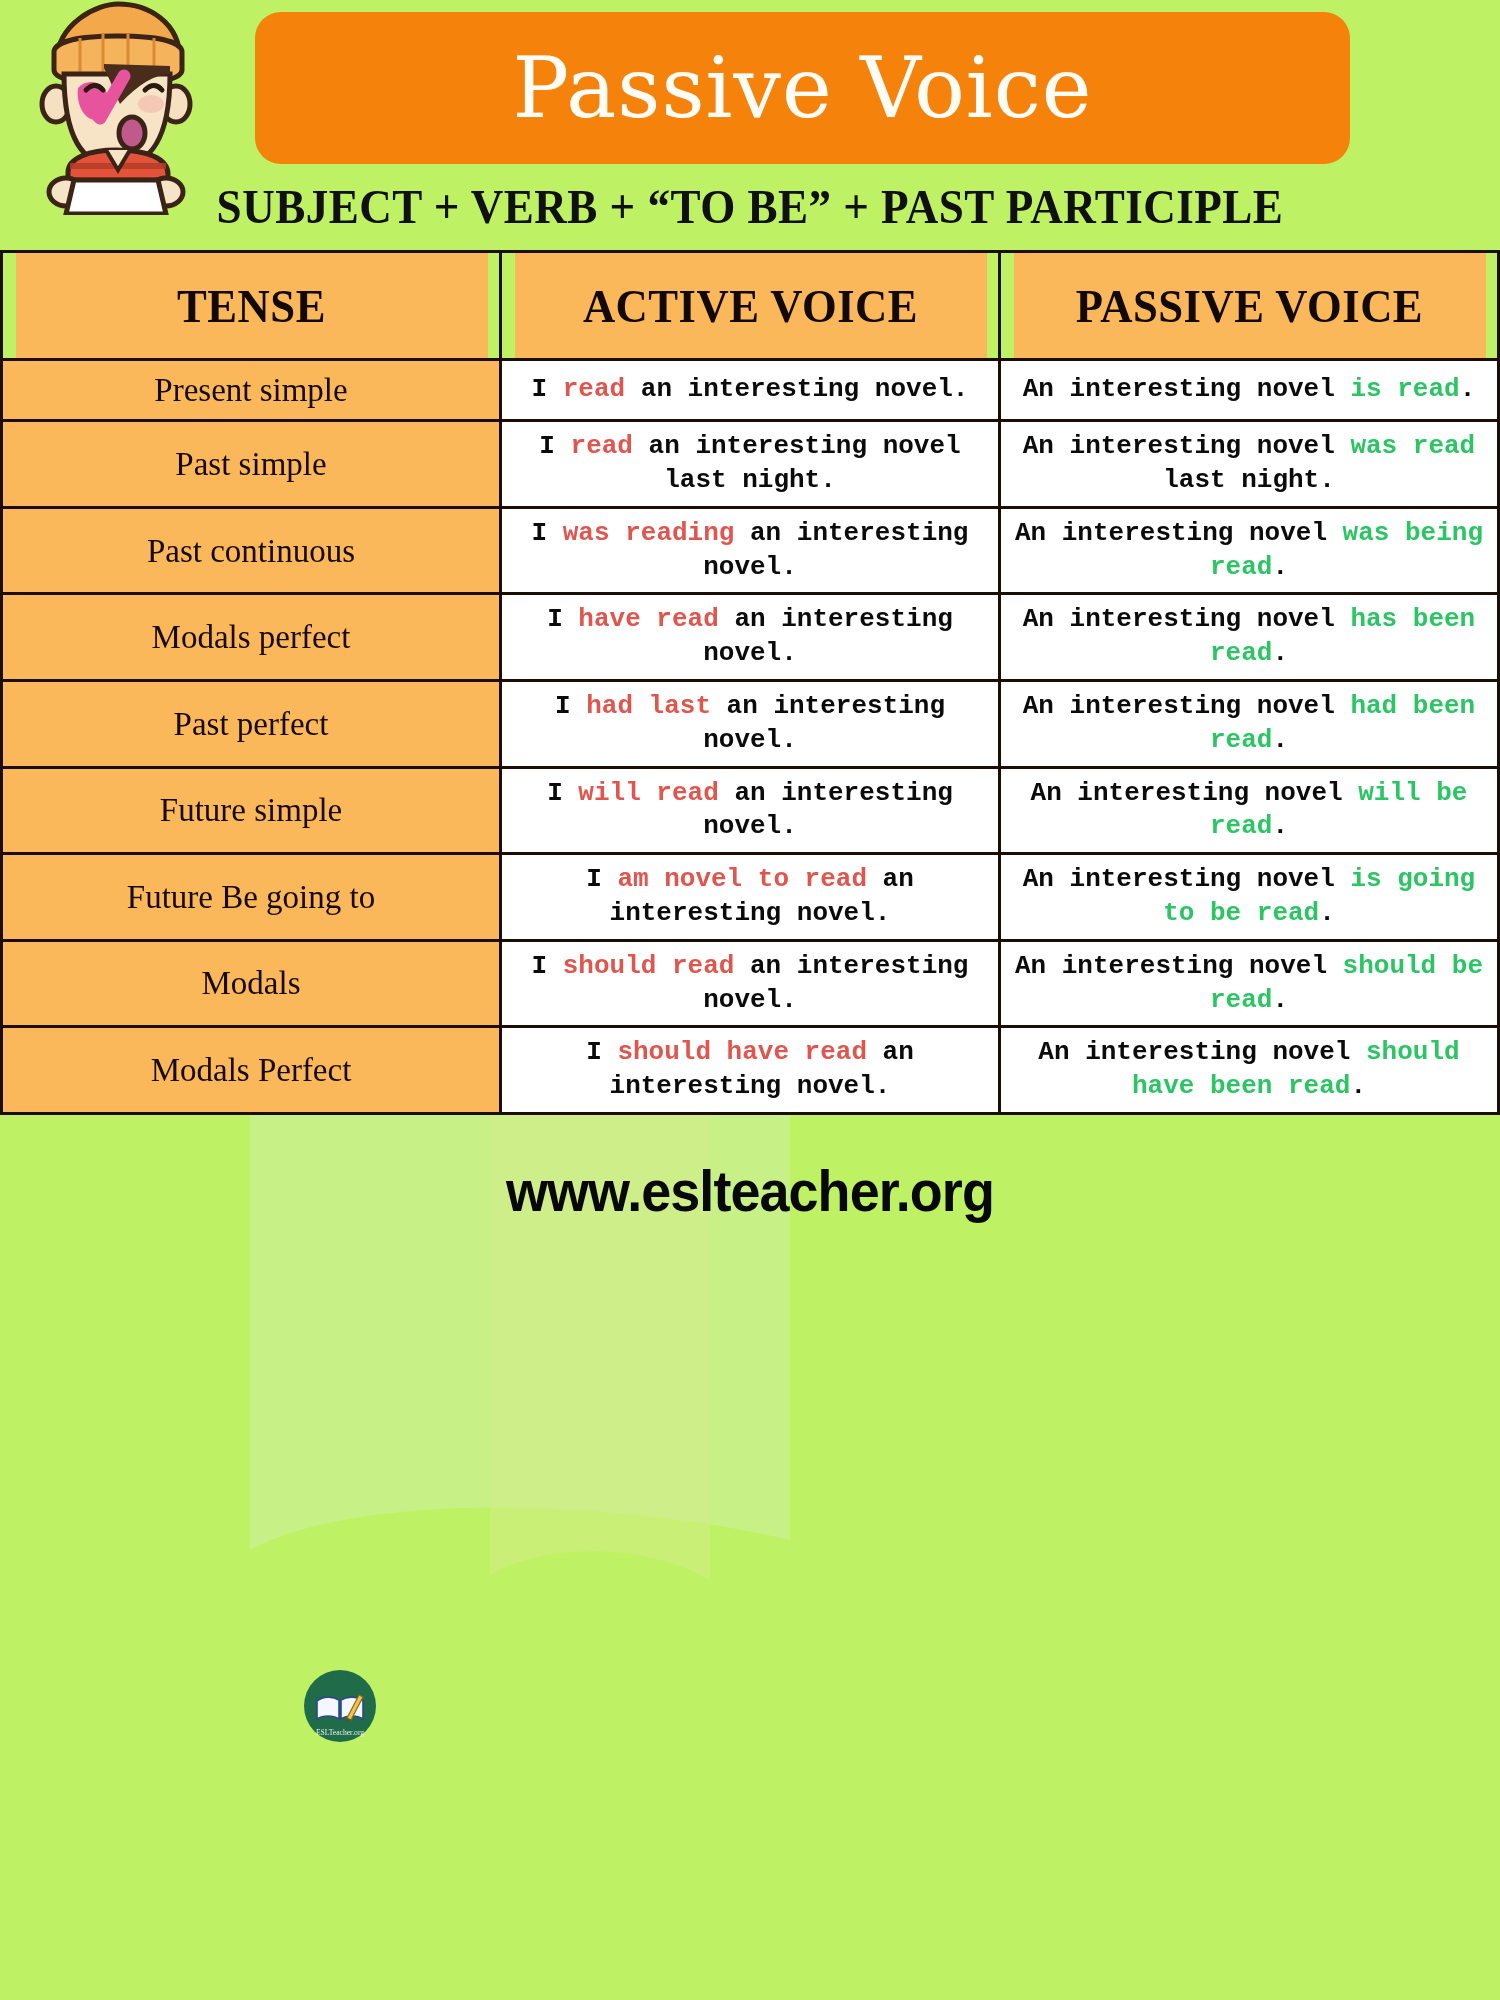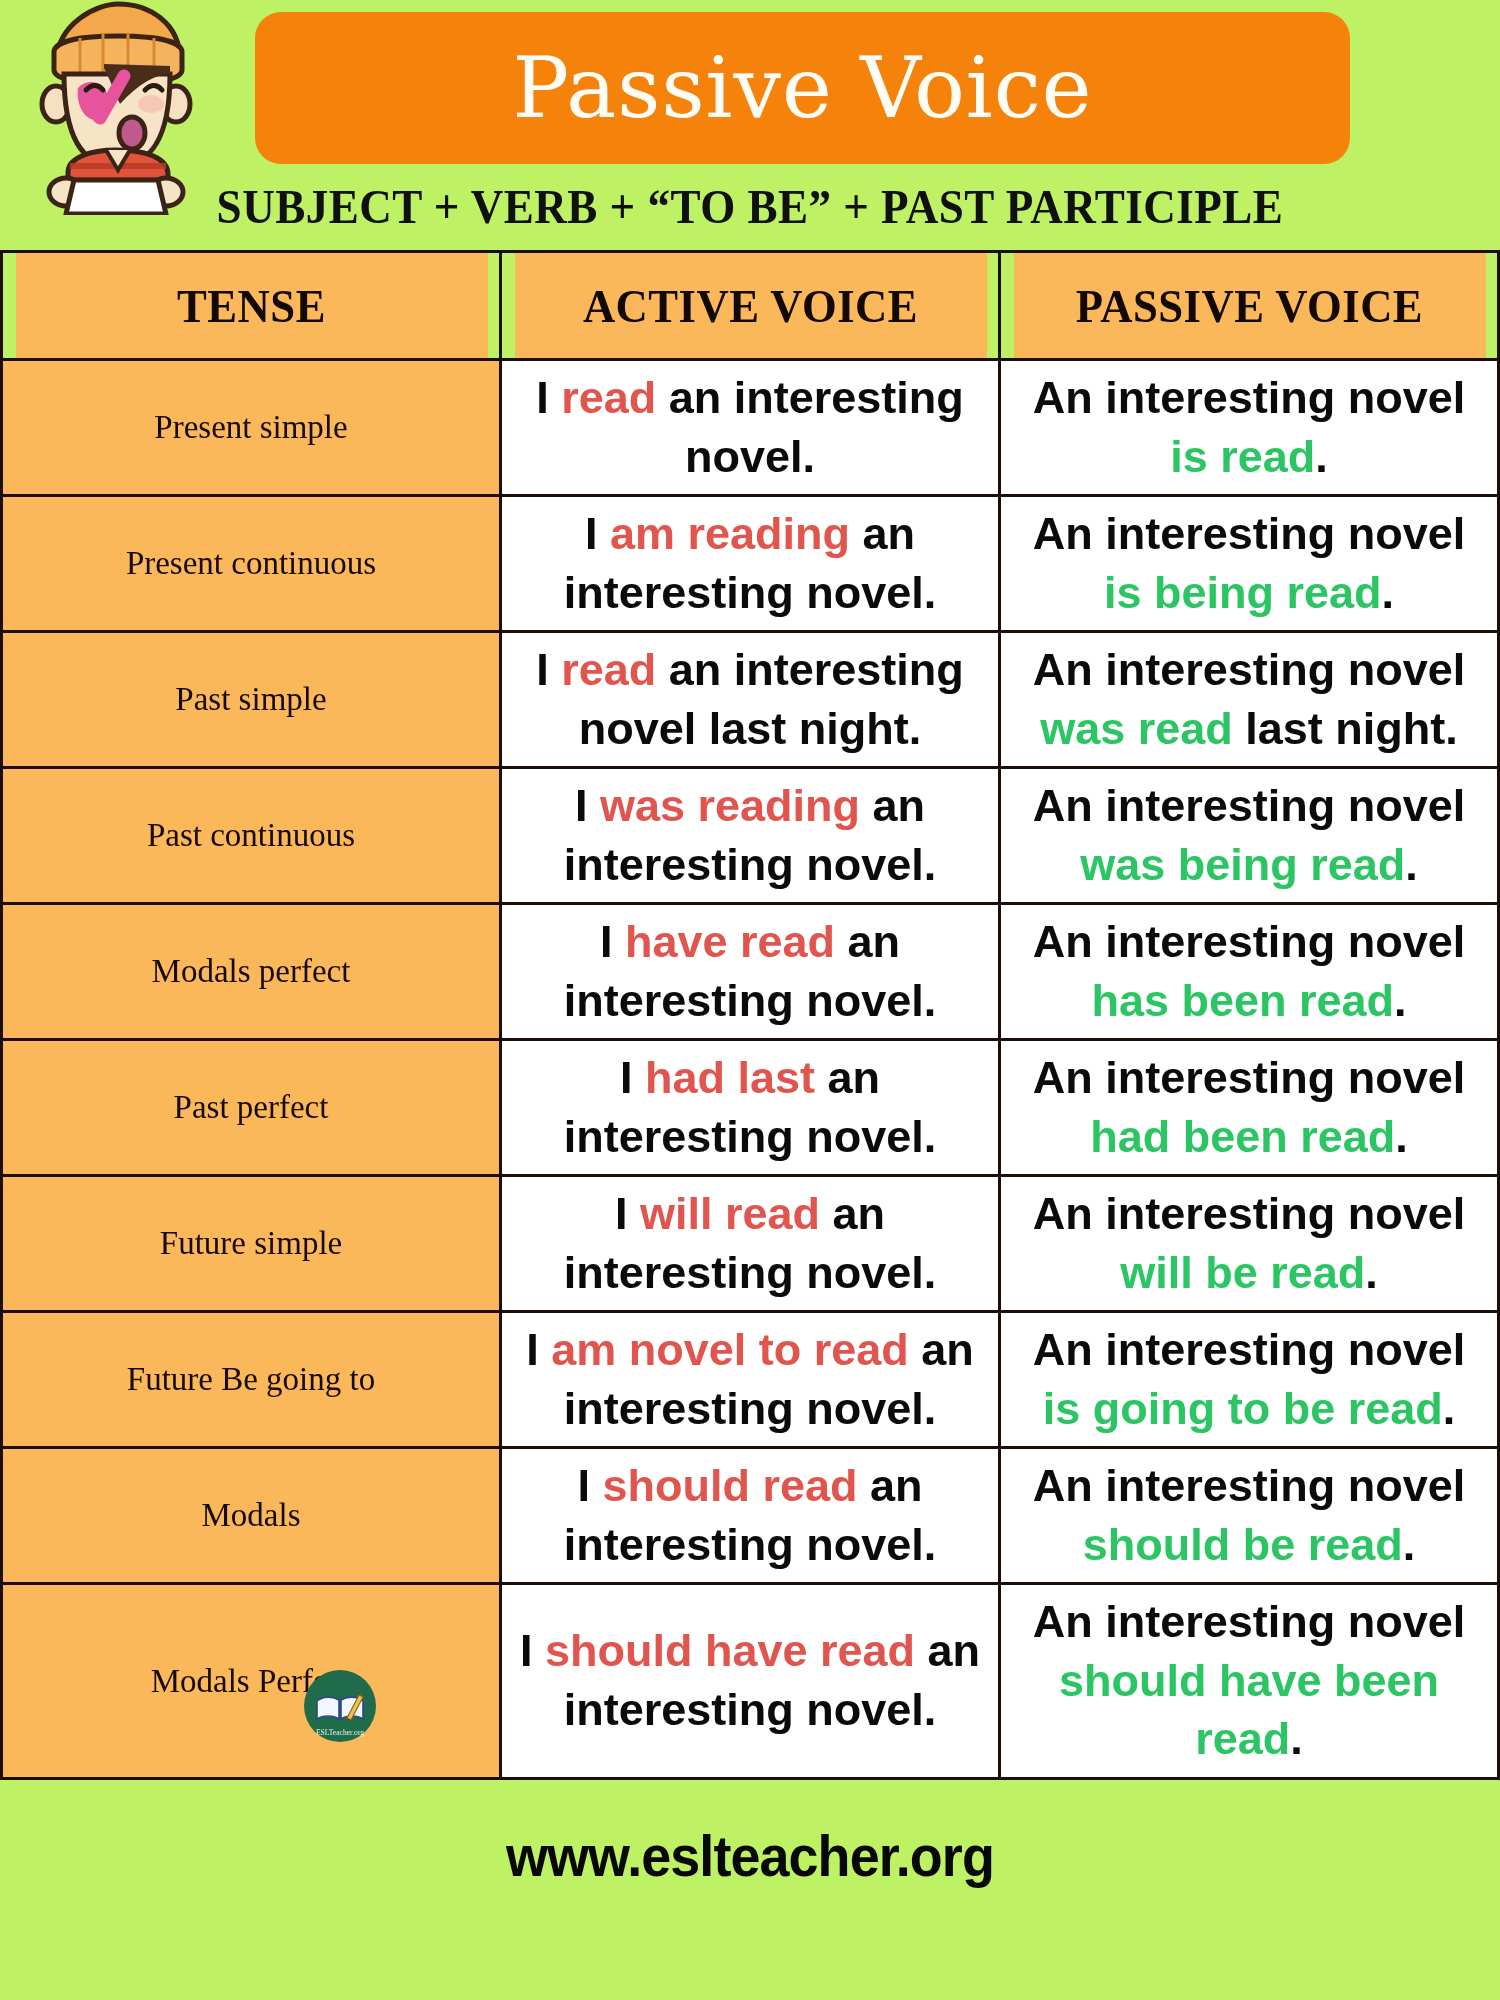--- a/index.html
+++ b/index.html
@@ -112,23 +112,23 @@
     background: #FBB85A;
     font-family: "Liberation Serif", "DejaVu Serif", serif;
     font-weight: normal;
     font-size: 33px;
     color: #160a03;
     width: 345px;
     line-height: 1.28;
   }
   td.voice-cell {
     background: #ffffff;
-    font-family: Liberation Sans, sans-serif;
-    font-weight: bold;
-    font-size: 45px;
+    font-family: Liberation Mono, monospace;
+    font-weight: bold;
+    font-size: 26px;
     color: #0b0b0b;
     line-height: 1.3;
     width: 600px;
   }
   td.passive-cell { width: 555px; }
   .hl-active { color: #E0564E; }
   .hl-passive { color: #2BC563; }
 
   
   .footer {
@@ -225,25 +225,20 @@
         <th>PASSIVE VOICE</th>
       </tr>
     </thead>
     <tbody id="tbody">
         <tr>
           <td class="tense-cell">Present simple</td>
           <td class="voice-cell"><span>I </span><span class="hl-active">read</span><span> an interesting novel.</span></td>
           <td class="voice-cell passive-cell"><span>An interesting novel </span><span class="hl-passive">is read</span><span>.</span></td>
         </tr>
         <tr>
-          <td class="tense-cell">Present continuous</td>
-          <td class="voice-cell"><span>I </span><span class="hl-active">am reading</span><span> an interesting novel.</span></td>
-          <td class="voice-cell passive-cell"><span>An interesting novel </span><span class="hl-passive">is being read</span><span>.</span></td>
-        </tr>
-        <tr>
           <td class="tense-cell">Past simple</td>
           <td class="voice-cell"><span>I </span><span class="hl-active">read</span><span> an interesting novel last night.</span></td>
           <td class="voice-cell passive-cell"><span>An interesting novel </span><span class="hl-passive">was read</span><span> last night.</span></td>
         </tr>
         <tr>
           <td class="tense-cell">Past continuous</td>
           <td class="voice-cell"><span>I </span><span class="hl-active">was reading</span><span> an interesting novel.</span></td>
           <td class="voice-cell passive-cell"><span>An interesting novel </span><span class="hl-passive">was being read</span><span>.</span></td>
         </tr>
         <tr>

